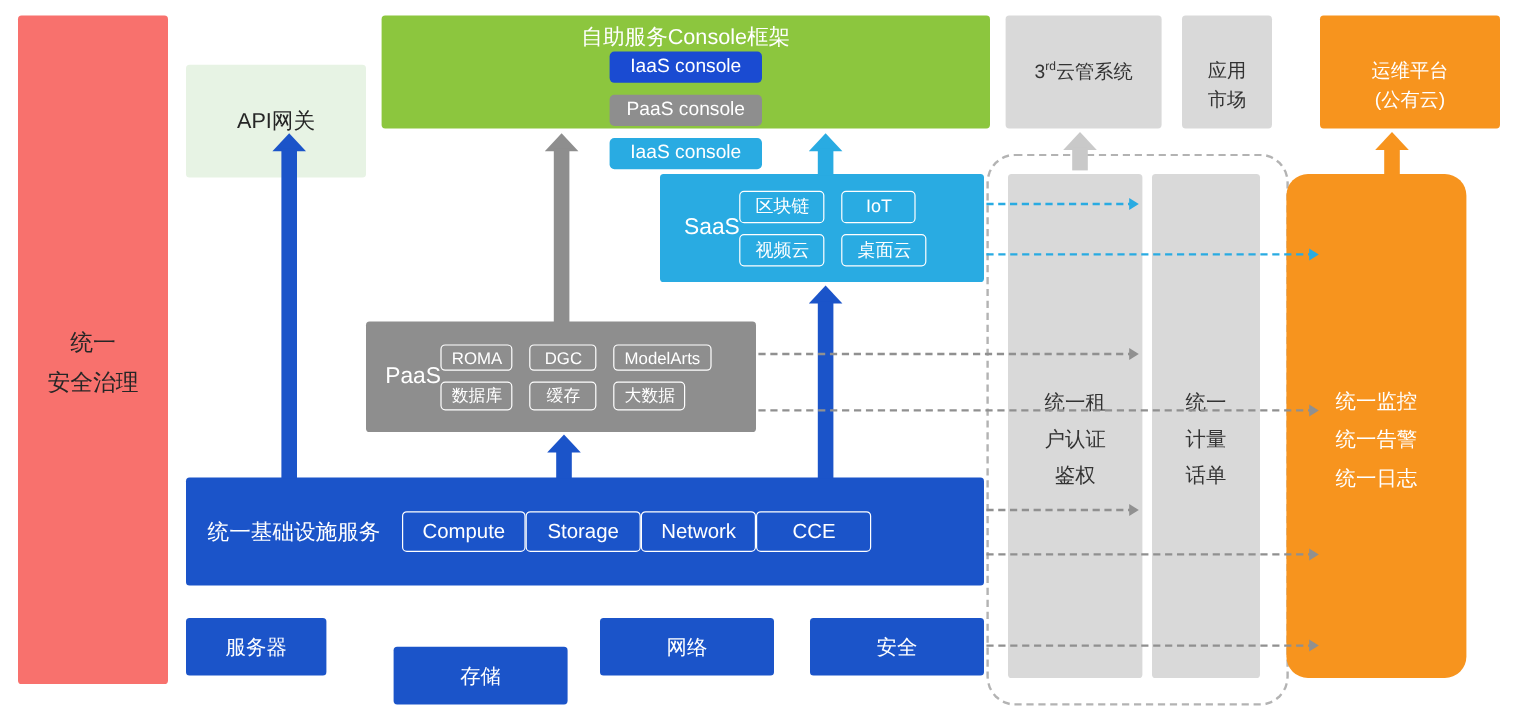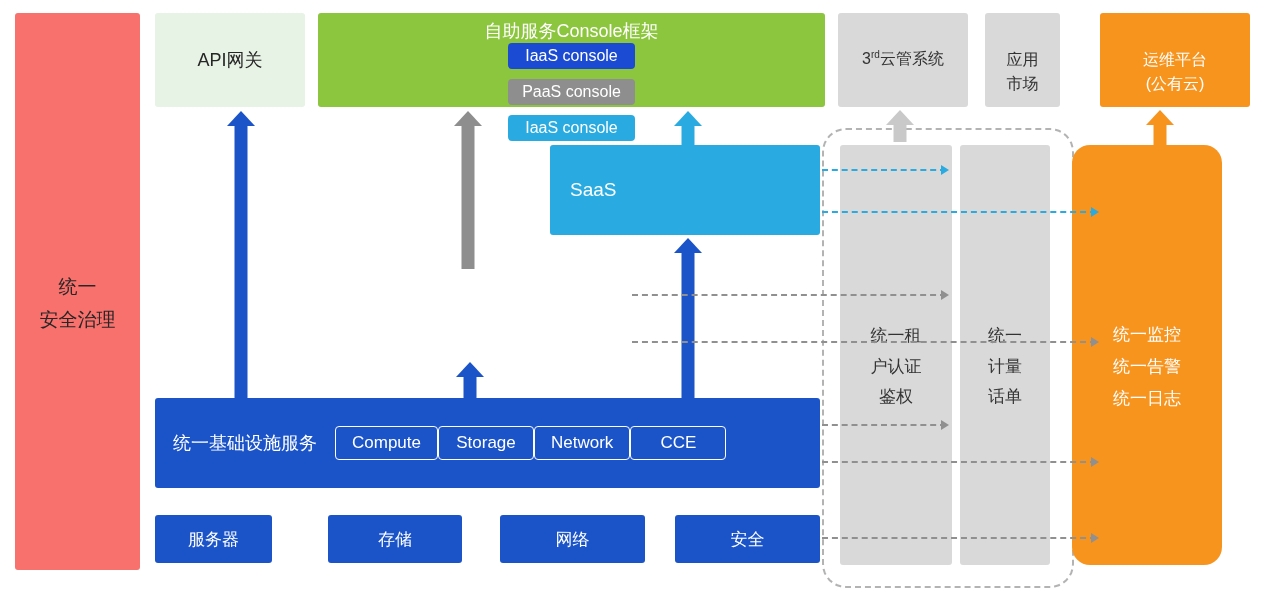--- a/index.html
+++ b/index.html
@@ -4,21 +4,21 @@
 <style>
   * { margin:0; padding:0; box-sizing:border-box; }
   html,body { background:#ffffff; }
   body { font-family:"Liberation Sans", sans-serif; }
   .canvas { position:relative; width:1265px; height:605px; background:#ffffff; overflow:hidden; }
 
   .box { position:absolute; display:flex; align-items:center; justify-content:center; text-align:center; border-radius:3px; }
   .pre { white-space:pre-line;margin-top:24px; }
 
   .bg-red       { background:#f8716d; color:#262626; }
-  .bg-palegreen { background:#e7f3e4; color:#262626; }
+  .bg-palegreen { background:#e7f3e4; color:#262626;margin-top:41px; }
   .bg-green     { background:#8cc63e; color:#ffffff; }
   .bg-blue      { background:#1b54c9; color:#ffffff; }
   .bg-gray      { background:#8e8e8e; color:#ffffff; }
   .bg-cyan      { background:#29abe2; color:#ffffff; }
   .bg-orange    { background:#f7941e; color:#ffffff; }
   .bg-lightgray { background:#d9d9d9; color:#333333; }
 
   
   .red-bar { left:15px; top:13px; width:125px; height:557px; font-size:19px; line-height:1.7; font-weight:500; }
 
@@ -29,39 +29,39 @@
   .console-chips { display:flex; gap:10px;flex-direction:column; }
   .third-box { left:838px; top:13px; width:130px; height:94px; font-size:16px; }
   .third-box sup { font-size:10px; }
   .market-box { left:985px; top:13px; width:75px; height:94px; font-size:16px; line-height:1.5; }
   .om-top-box { left:1100px; top:13px; width:150px; height:94px; font-size:16px; line-height:1.5; font-weight:500; }
 
   
   .saas-box  { left:550px; top:145px; width:270px; height:90px; justify-content:flex-start; padding-left:20px; }
   .paas-box  { left:305px; top:268px; width:325px; height:92px; justify-content:flex-start; padding-left:16px; }
   .infra-box { left:155px; top:398px; width:665px; height:90px; justify-content:flex-start; padding-left:18px; }
-  .layer-label { font-size:19px; font-weight:500; margin-right:16px; white-space:nowrap; }
+  .layer-label { font-size:19px; font-weight:500; white-space:nowrap; }
   .infra-label { font-size:18px; font-weight:500; margin-right:18px; white-space:nowrap; }
 
   .chip-grid { display:flex; flex-direction:column; gap:9px; }
   .chip-row  { display:flex; gap:14px; justify-content:flex-start; }
   .chip { display:inline-flex; align-items:center; justify-content:center; border-radius:4px; padding:3px 12px;
           font-size:15px; white-space:nowrap; }
   .chip.outline { border:1.5px solid #ffffff; color:#ffffff; min-width:62px; }
   .paas-box .chip { padding:2px 8px; font-size:14px; min-width:56px; }
   .infra-chips { display:flex; }
   .infra-chips .chip { font-size:17px; padding:6px 16px; min-width:96px; }
   .chip.solid-blue { background:#1a4bd2; color:#fff; font-size:16px; padding:4px 14px; }
   .chip.solid-gray { background:#8e8e8e; color:#fff; font-size:16px; padding:4px 14px; }
   .chip.solid-cyan { background:#29abe2; color:#fff; font-size:16px; padding:4px 14px; }
 
   
   .hw { top:515px; height:48px; font-size:17px; font-weight:500; }
   .hw1 { left:155px; width:117px; }
-  .hw2 { left:328px; width:134px; }
+  .hw2 { left:328px; width:145px;margin-top:24px; }
   .hw3 { left:500px; width:145px; }
   .hw4 { left:675px; width:145px; }
 
   
   .dashed-rect { position:absolute; left:822px; top:128px; width:252px; height:460px;
                  border:2px dashed #b3b3b3; border-radius:24px; }
   .auth-bar  { left:840px; top:145px; width:112px; height:420px; font-size:17px; line-height:1.8; color:#333; }
   .meter-bar { left:960px; top:145px; width:90px;  height:420px; font-size:17px; line-height:1.8; color:#333; }
   .monitor-box { left:1072px; top:145px; width:150px; height:420px; font-size:17px; line-height:1.9; font-weight:500;border-radius:18px; }
 
@@ -128,22 +128,47 @@
 市场</span>
   </div>
 
   <div class="box bg-orange om-top-box">
     <span class="pre">运维平台
 (公有云)</span>
   </div>
 
   <div class="box bg-cyan saas-box">
     <span class="layer-label">SaaS</span>
-  </div>
-
+    <div class="chip-grid">
+      <div class="chip-row">
+        <span class="chip outline">区块链</span>
+        <span class="chip outline">IoT</span>
+      </div>
+      <div class="chip-row">
+        <span class="chip outline">视频云</span>
+        <span class="chip outline">桌面云</span>
+      </div>
+    </div>
+  </div>
+
+  <div class="box bg-gray paas-box">
+    <span class="layer-label">PaaS</span>
+    <div class="chip-grid">
+      <div class="chip-row">
+        <span class="chip outline">ROMA</span>
+        <span class="chip outline">DGC</span>
+        <span class="chip outline">ModelArts</span>
+      </div>
+      <div class="chip-row">
+        <span class="chip outline">数据库</span>
+        <span class="chip outline">缓存</span>
+        <span class="chip outline">大数据</span>
+      </div>
+    </div>
+  </div>
 
   <div class="box bg-blue infra-box">
     <span class="infra-label">统一基础设施服务</span>
     <div class="infra-chips">
       <span class="chip outline">Compute</span>
       <span class="chip outline">Storage</span>
       <span class="chip outline">Network</span>
       <span class="chip outline">CCE</span>
     </div>
   </div>

